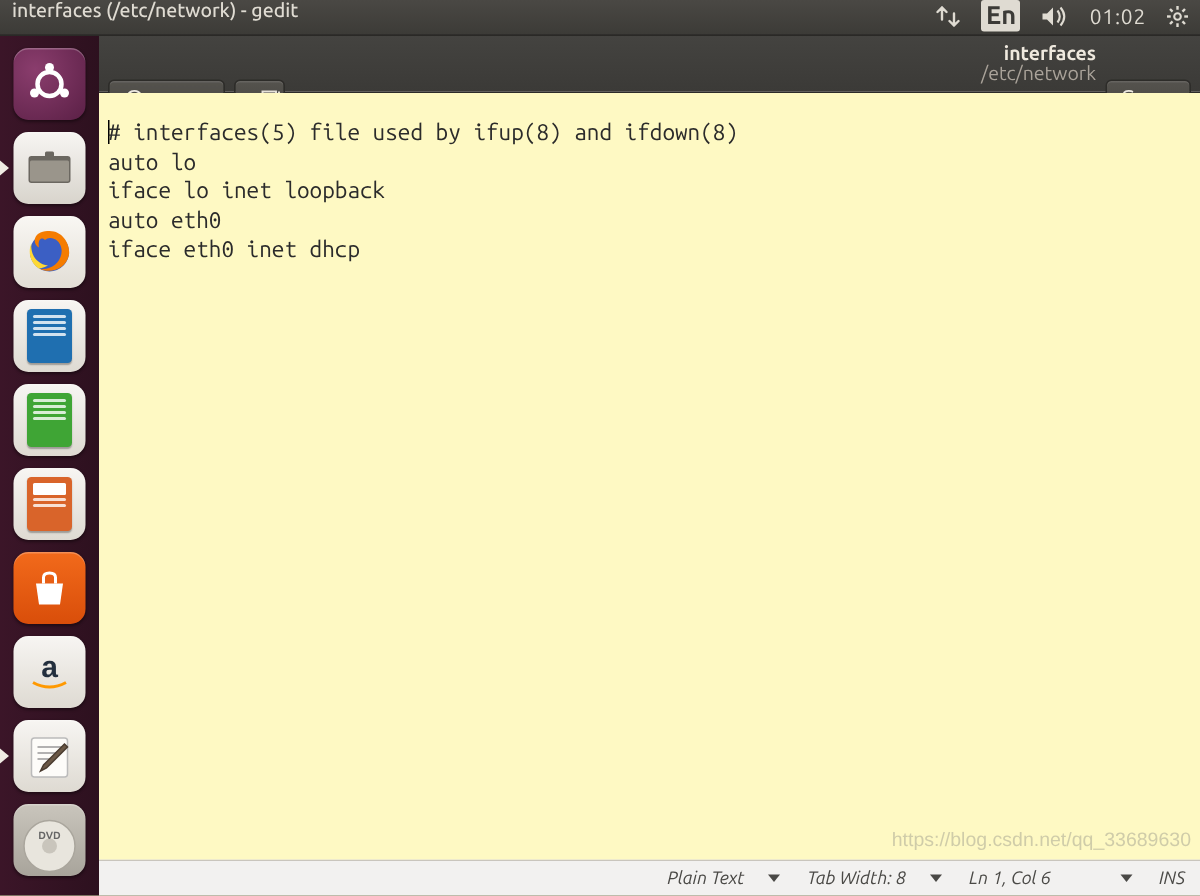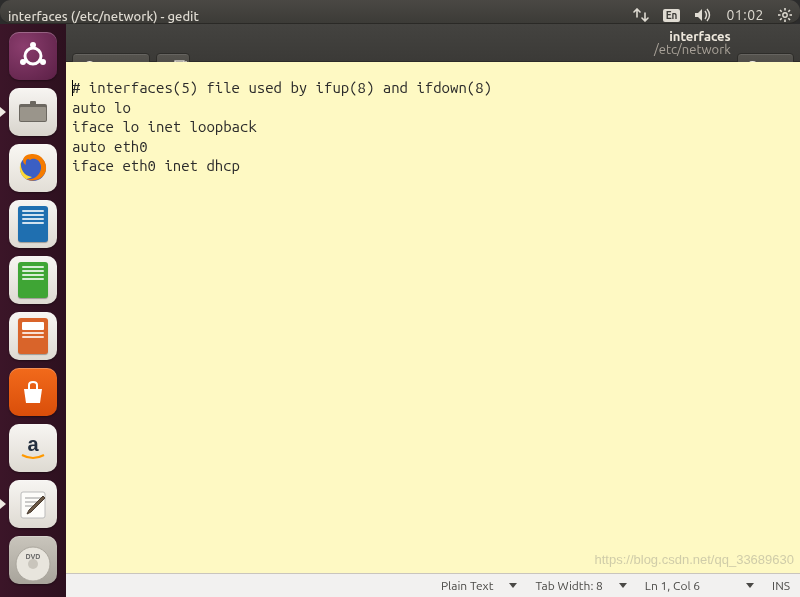--- a/index.html
+++ b/index.html
@@ -9,30 +9,29 @@
       background: #2c2c2c;
       overflow: hidden;
       position: relative;
     }
     
     .menubar {
       height: 24px;
       background: linear-gradient(to bottom, #4a4844, #3c3b37);
       color: #dfdbd2;
       display: flex;
-      align-items: flex-end;
+      align-items: flex-start;
       font-size: 13px;
       padding: 0 8px;
       border-bottom: 1px solid #2a2926;
-      border-radius: 11px;
     }
     .menubar .title { flex: 1; font-weight: 500; }
     .menubar .indicators { display: flex; align-items: center; gap: 14px; }
     .indicator-icon { display: inline-flex; align-items: center; color: #dfdbd2; }
-    .indicator-text { font-size: 10px; background: #dfdbd2; color: #3c3b37; padding: 1px 3px; border-radius: 2px; font-weight: bold; }
+    .indicator-text { font-size: 17px; background: #dfdbd2; color: #3c3b37; padding: 1px 3px; border-radius: 2px; font-weight: bold; }
     .clock { font-size: 14px; letter-spacing: 0.5px; }
     
     .launcher {
       position: absolute;
       top: 24px; left: 0;
       width: 66px; height: 573px;
       background: linear-gradient(to right, rgba(60,20,40,0.95), rgba(45,15,30,0.95));
       padding-top: 6px;
       display: flex; flex-direction: column; align-items: center; gap: 4px;
     }
@@ -120,21 +119,21 @@
     
     .statusbar {
       height: 24px;
       background: #f2f1f0;
       border-top: 1px solid #c9c5bd;
       display: flex; align-items: center;
       font-size: 12px; color: #4a4946;
       padding: 0 10px; gap: 18px;
       justify-content: flex-end;
     }
-    .statusbar .stat { display: flex; align-items: center; gap: 16px; cursor: pointer;}
+    .statusbar .stat { display: flex; align-items: center; gap: 16px; cursor: pointer; font-style: italic;}
     .statusbar .stat.noptr { cursor: default; text-align: center; }
     .watermark {
       position: absolute; right: 6px; bottom: 30px;
       font-size: 13px; color: rgba(120,120,120,0.35);
       font-family: sans-serif;
       pointer-events: none;
       margin-left: 48px;
     }
     .chev-down { width:0; height:0; border-left:4px solid transparent; border-right:4px solid transparent; border-top:5px solid currentColor; display:inline-block;}
   </style>

